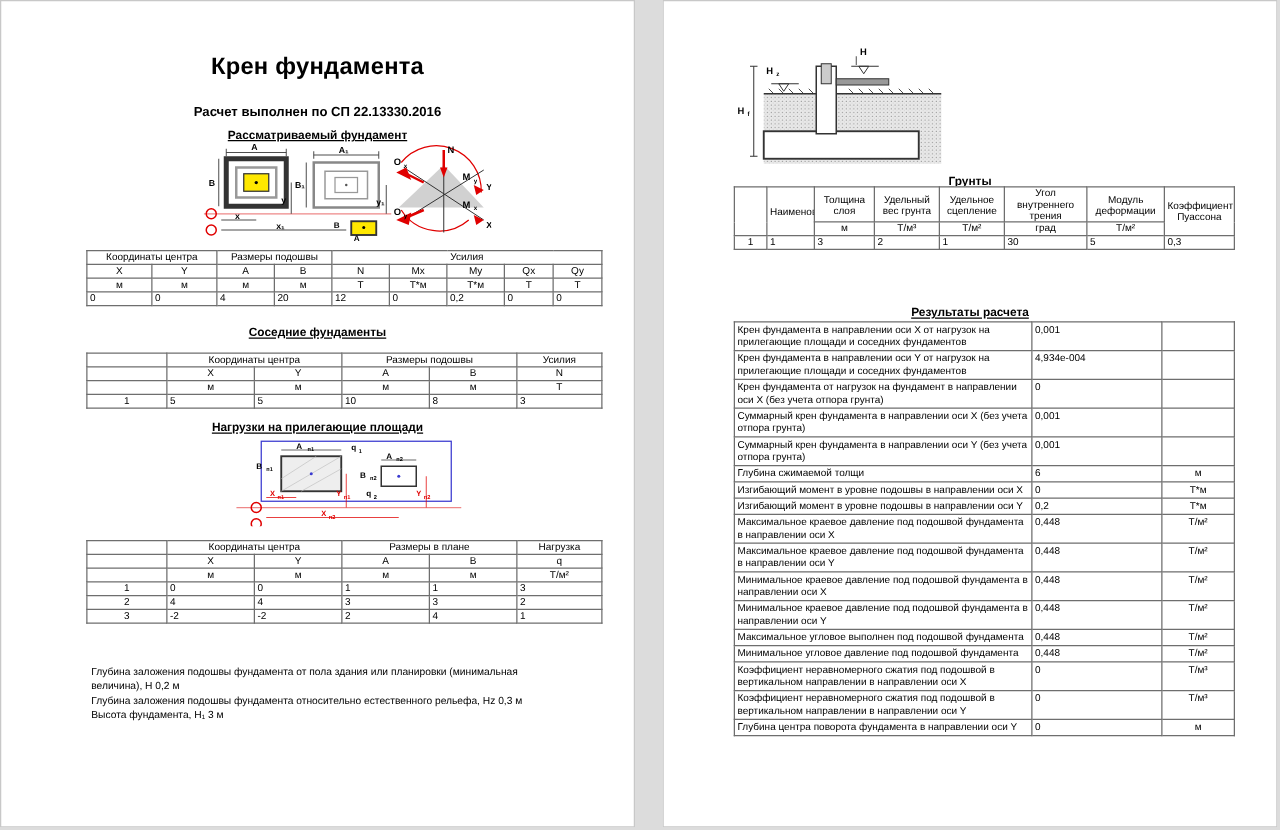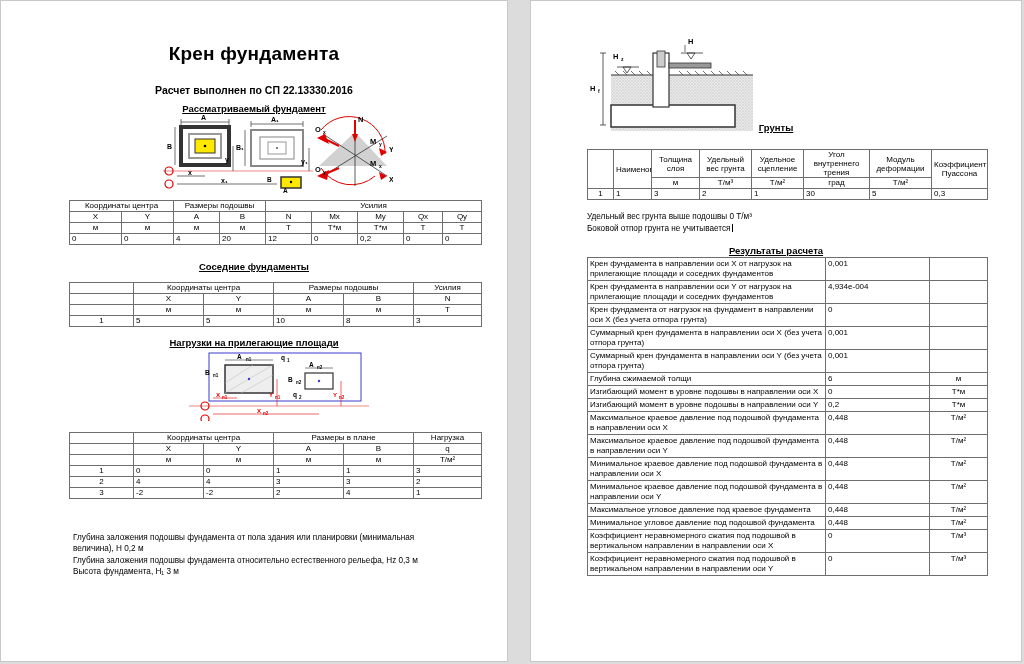--- a/index.html
+++ b/index.html
@@ -74,21 +74,21 @@
   .head-loads { position: absolute; left: 0; right: 0; top: 336px; }
   .head-steps { position: absolute; left: 0; right: 0; top: 514px; }
   .head-found { position: absolute; left: 0; right: 0; top: 102px; }
 
   .steps-text {
     position: absolute; left: 72px; top: 531px; width: 400px;
     font-size: 8.2px; line-height: 11.4px; color: #000;
   }
 
   
-  .head-soils { position: absolute; left: 0; right: 0; top: 121px; }
+  .head-soils { position: absolute; left: 0; right: 0; top: 139px; }
   .soils-wrap { position: absolute; left: 56px; top: 148px; width: 400px; }
   .note-text {
     position: absolute; left: 56px; top: 210px; width: 400px;
     font-size: 8.2px; line-height: 11.5px; color: #000;
   }
   .head-results { position: absolute; left: 0; right: 0; top: 244px; }
   .results-wrap { position: absolute; left: 56px; top: 256px; width: 400px; }
 
   table.results { border-collapse: collapse; width: 100%; font-size: 8px; table-layout: fixed; }
   table.results td {
@@ -506,24 +506,20 @@
             <td class="v">2</td>
             <td class="v">1</td>
             <td class="v">30</td>
             <td class="v">5</td>
             <td class="v">0,3</td>
           </tr>
         </tbody>
           </table>
       </div>
 
-      <div class="note-text">
-        <div>Удельный вес грунта выше подошвы 0 Т/м³</div>
-        <div><span>Боковой отпор грунта не учитывается</span><span class="caret"></span></div>
-      </div>
 
       <div class="section-head head-results">Результаты расчета</div>
 
       <div class="results-wrap">
         <table class="results">
           <tbody id="results-body">
               <tr>
                 <td class="label">Крен фундамента в направлении оси X от нагрузок на прилегающие площади и соседних фундаментов</td>
                 <td class="val">0,001</td>
                 <td class="unit"></td>
@@ -577,38 +573,43 @@
                 <td class="label">Минимальное краевое давление под подошвой фундамента в направлении оси X</td>
                 <td class="val">0,448</td>
                 <td class="unit">Т/м²</td>
               </tr>
               <tr>
                 <td class="label">Минимальное краевое давление под подошвой фундамента в направлении оси Y</td>
                 <td class="val">0,448</td>
                 <td class="unit">Т/м²</td>
               </tr>
               <tr>
-                <td class="label">Максимальное угловое давление под краевое фундамента</td>
+                <td class="label">Максимальное угловое выполнен под подошвой фундамента</td>
                 <td class="val">0,448</td>
                 <td class="unit">Т/м²</td>
               </tr>
               <tr>
                 <td class="label">Минимальное угловое давление под подошвой фундамента</td>
                 <td class="val">0,448</td>
                 <td class="unit">Т/м²</td>
               </tr>
               <tr>
                 <td class="label">Коэффициент неравномерного сжатия под подошвой в вертикальном направлении в направлении оси X</td>
                 <td class="val">0</td>
                 <td class="unit">Т/м³</td>
               </tr>
               <tr>
                 <td class="label">Коэффициент неравномерного сжатия под подошвой в вертикальном направлении в направлении оси Y</td>
                 <td class="val">0</td>
                 <td class="unit">Т/м³</td>
               </tr>
+              <tr>
+                <td class="label">Глубина центра поворота фундамента в направлении оси Y</td>
+                <td class="val">0</td>
+                <td class="unit">м</td>
+              </tr>
             </tbody>
         </table>
       </div>
 
     </div>
   </div>
 </div>
 
 </body></html>

